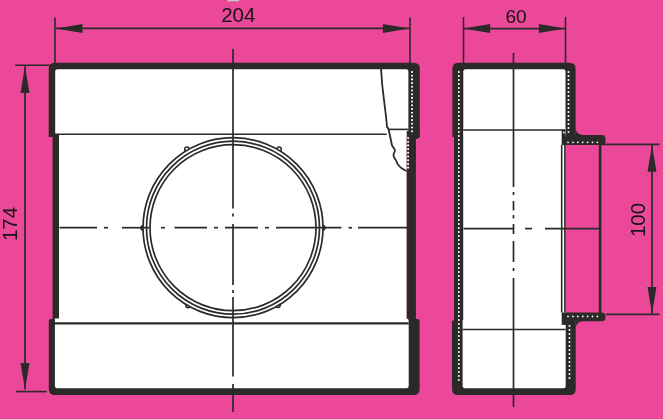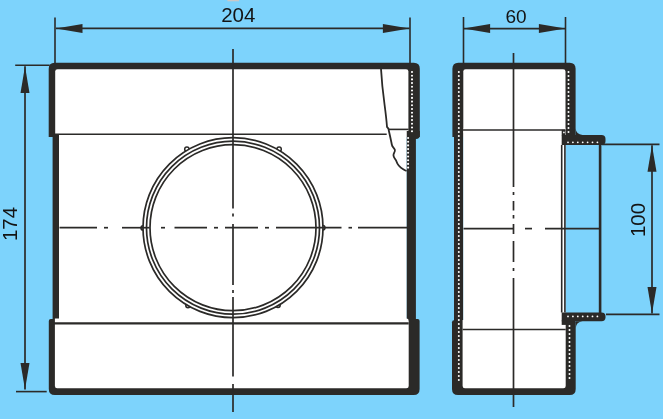--- a/index.html
+++ b/index.html
@@ -1,16 +1,16 @@
 <!DOCTYPE html>
 <html><head>
 <meta charset="utf-8">
 <style>
 html,body{margin:0;padding:0;background:#ffffff;}
-#page{width:663px;height:419px;position:relative;overflow:hidden;background:#7dd3fc;}
+#page{width:663px;height:419px;position:relative;overflow:hidden;background:#ec4899;}
 text{font-family:"Liberation Sans",sans-serif;fill:#141414;}
 </style>
 </head>
 <body>
 <div id="page">
 <svg width="663" height="419" viewBox="0 0 663 419" xmlns="http://www.w3.org/2000/svg">
 
 <rect x="227.4" y="0" width="11.7" height="1.3" fill="#c9c9c9"></rect>
 
 <g>

